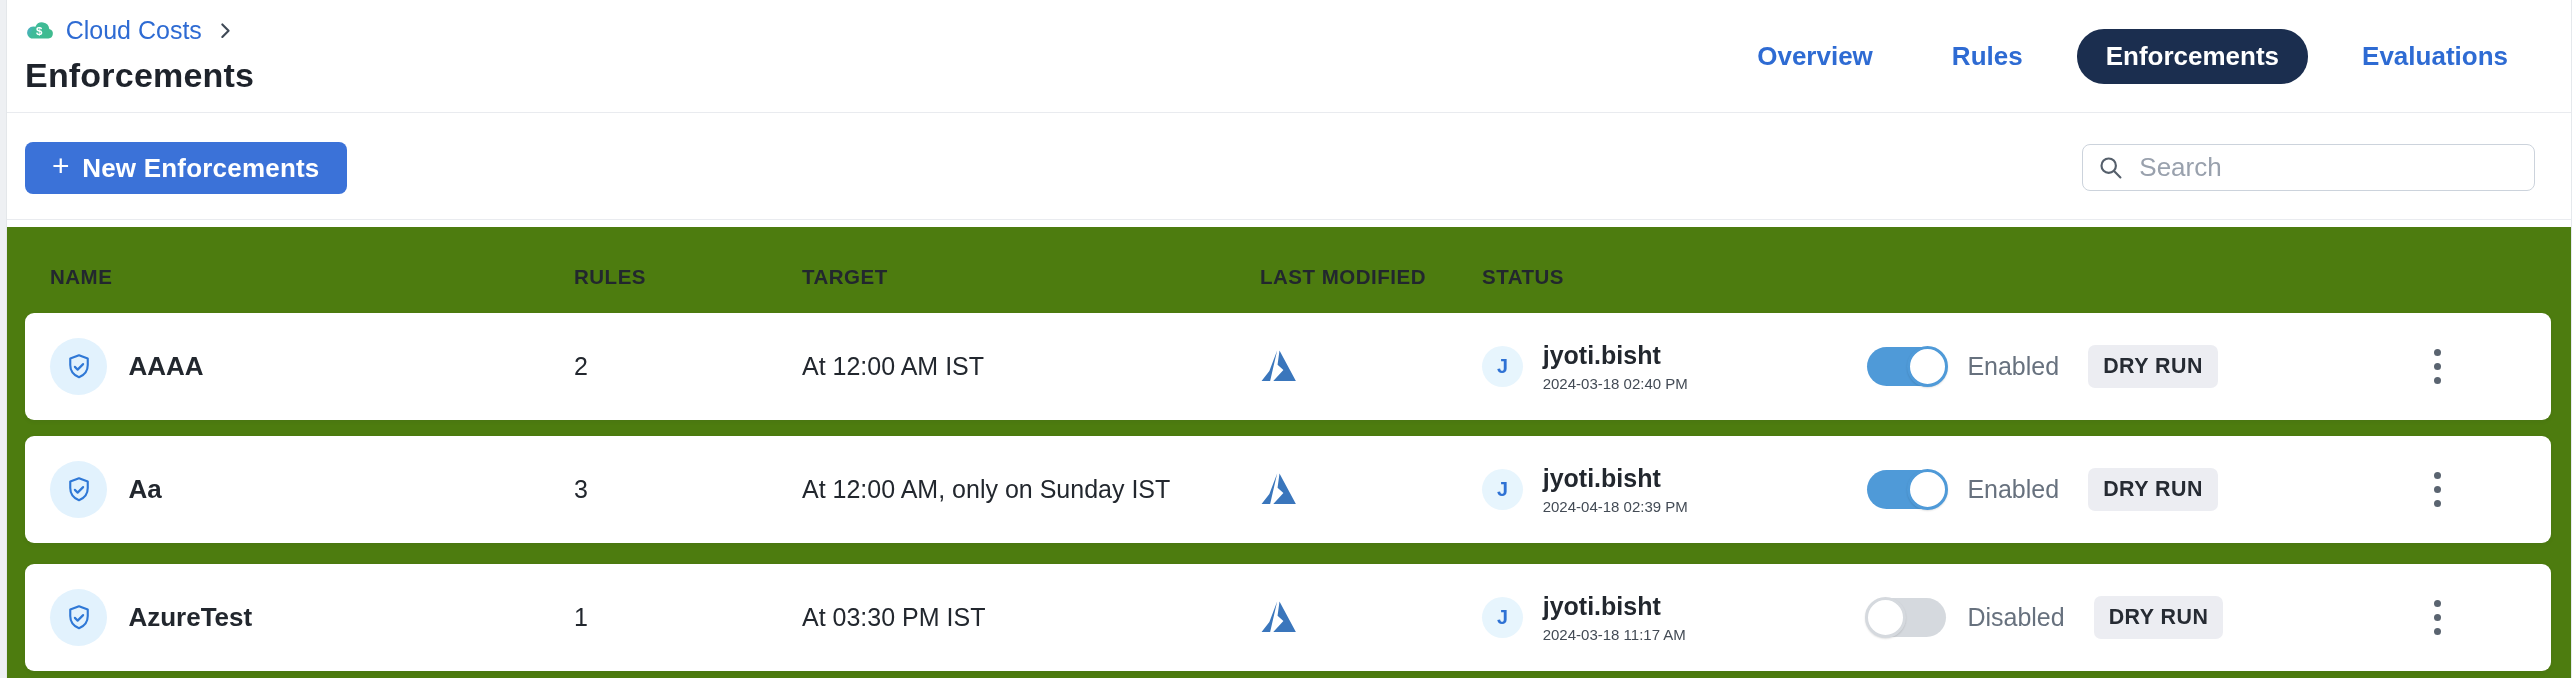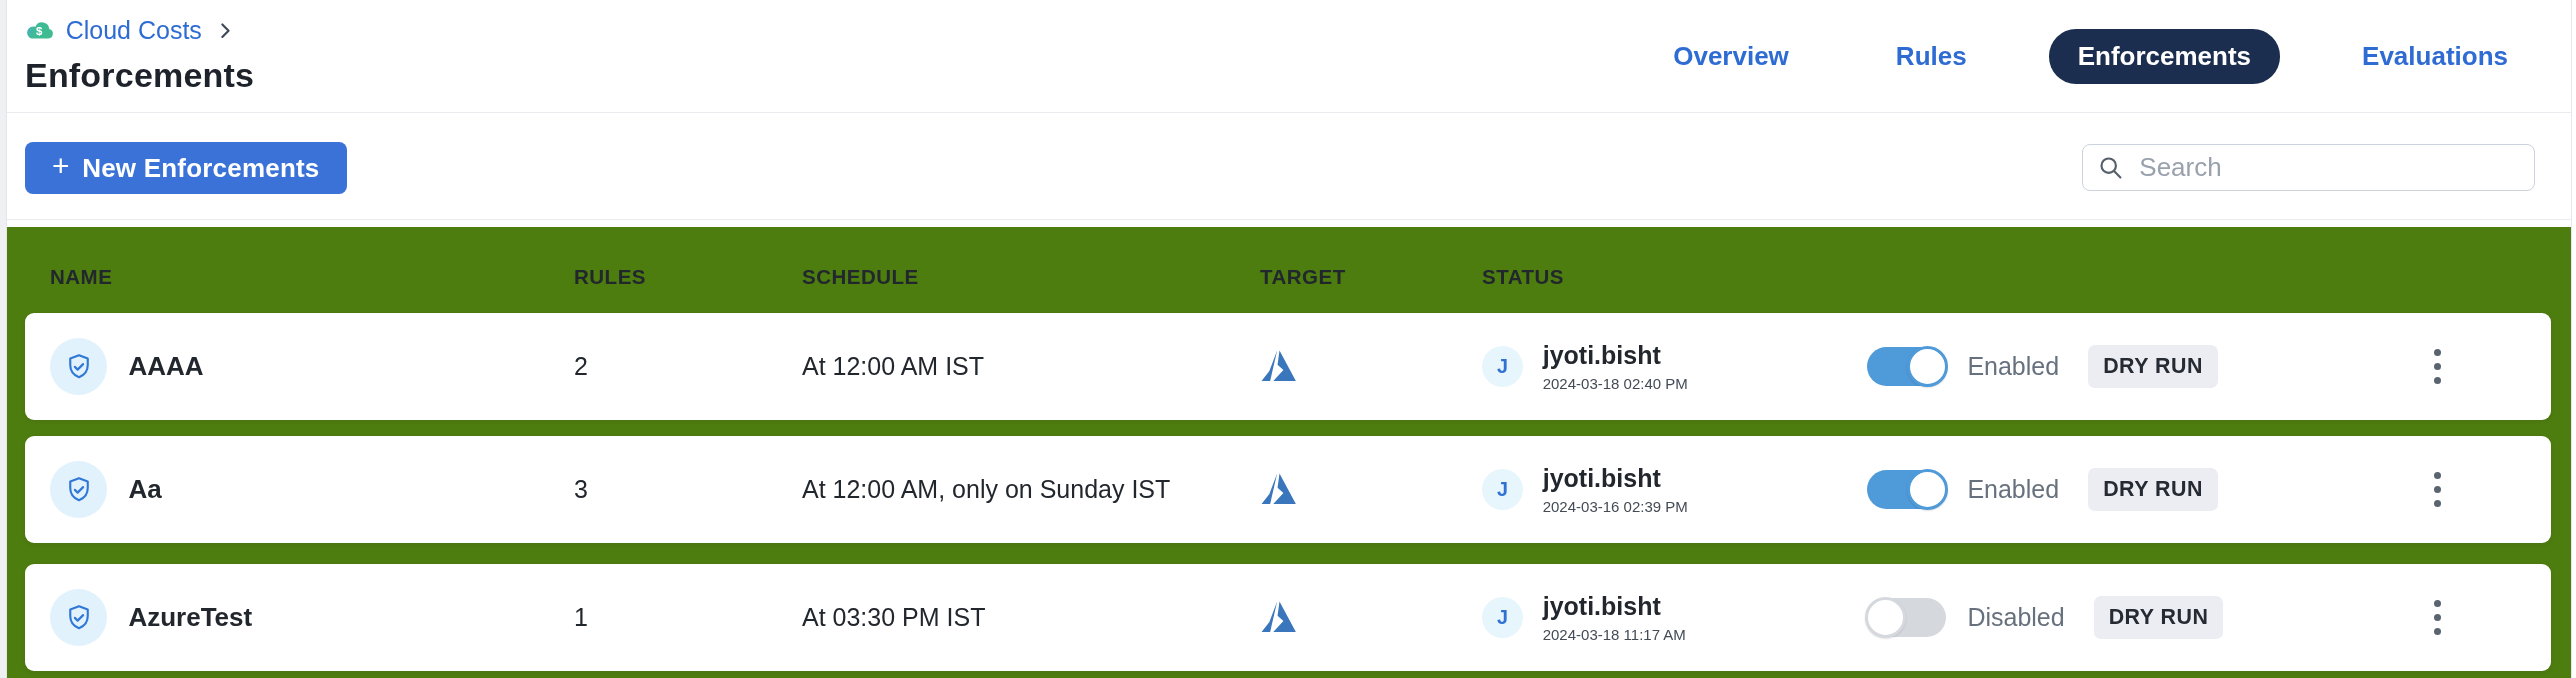--- a/index.html
+++ b/index.html
@@ -12,21 +12,21 @@
   .right-edge { position:absolute; right:0; top:0; bottom:0; width:5.4px; background:#ffffff; border-left:1.8px solid #e5e8ec; z-index:9; }
 
   
   .header { position:absolute; left:0; top:0; width:2576px; height:113px; background:#fff; border-bottom:1.8px solid #e9ebef; padding:12.5px 0 0 25px; }
   .breadcrumb { display:flex; align-items:center; gap:10.7px; height:36px; }
   .crumb-icon { width:30px; height:23px; display:inline-flex; }
   .crumb-link { font-size:25px; color:#2e6bd3; cursor:pointer; }
   .crumb-chev { display:inline-flex; margin-left:3.6px; }
   .page-title { font-size:34px; font-weight:700; color:#1e232b; margin-top:7.1px; letter-spacing:0.2px; }
 
-  .tabs { position:absolute; right:68px; top:0; height:113px; display:flex; align-items:center; gap:82px; }
+  .tabs { position:absolute; right:68px; top:0; height:113px; display:flex; align-items:center; gap:54px; }
   .tab { font-size:26px; font-weight:600; color:#2e6bd3; cursor:pointer; white-space:nowrap; }
   .tab.first { margin-right:25px; }
   .tab.active { background:#1b2e4f; color:#ffffff; font-weight:700; padding:11.6px 29px; border-radius:27px; }
 
   
   .toolbar { position:absolute; left:0; top:115px; width:2576px; height:105px; background:#fff; border-bottom:1.8px solid #e9ebef; }
   .new-btn { position:absolute; left:25px; top:27px; height:52px; background:#3b72d8; color:#fff; border:none; border-radius:8px; font-family:inherit; font-size:26px; font-weight:700; padding:0 27px; display:flex; align-items:center; gap:12.5px; cursor:pointer; letter-spacing:0.2px; }
   .new-btn .plus { font-size:30px; font-weight:400; line-height:1; position:relative; top:-1.8px; }
   .search-wrap { position:absolute; right:41px; top:29px; width:453px; height:47px; border:1.8px solid #ccd3dc; border-radius:8px; background:#fff; display:flex; align-items:center; padding:0 14.3px; gap:15px; }
   .search-wrap input { border:none; outline:none; flex:1; font-family:inherit; font-size:26px; color:#333a43; background:transparent; }
@@ -118,22 +118,22 @@
       </span>
       <input type="text" placeholder="Search" style="">
     </div>
   </div>
 
   <div class="table-area">
 
     <div class="thead grid">
       <span class="th">NAME</span>
       <span class="th">RULES</span>
-      <span class="th">SCHEDULE</span>
       <span class="th">TARGET</span>
+      <span class="th">LAST MODIFIED</span>
       <span class="th">STATUS</span>
       <span class="th"></span>
     </div>
 
     <div class="row-card r1">
       <div class="grid">
         <div class="cell-name">
           <span class="shield-wrap">
             <svg width="30" height="30" viewBox="0 0 24 24">
                 <path d="M12 2.6l7 2.6v5.2c0 4.6-3 8.2-7 9.8-4-1.6-7-5.2-7-9.8V5.2l7-2.6z" fill="none" stroke="#2f78d6" stroke-width="1.7" stroke-linejoin="round"></path>
@@ -194,21 +194,21 @@
           <svg width="39" height="36" viewBox="0 0 100 92">
                 <polygon points="44,4 24,56 4,82 26,82" fill="#3a76bc"></polygon>
                 <polygon points="50,4 92,82 34,82 60,54 45,40" fill="#3a76bc"></polygon>
               </svg>
         </span>
           </div>
         <div class="cell-mod">
           <span class="avatar">J</span>
           <span>
             <div class="mod-name">jyoti.bisht</div>
-            <div class="mod-time">2024-03-16 02:39 PM</div>
+            <div class="mod-time">2024-04-18 02:39 PM</div>
           </span>
         </div>
         <div class="cell-status">
           <span class="toggle">
               <span class="knob"></span>
             </span>
           <span class="status-label">Enabled</span>
           <span class="badge">DRY RUN</span>
         </div>
         <div>

